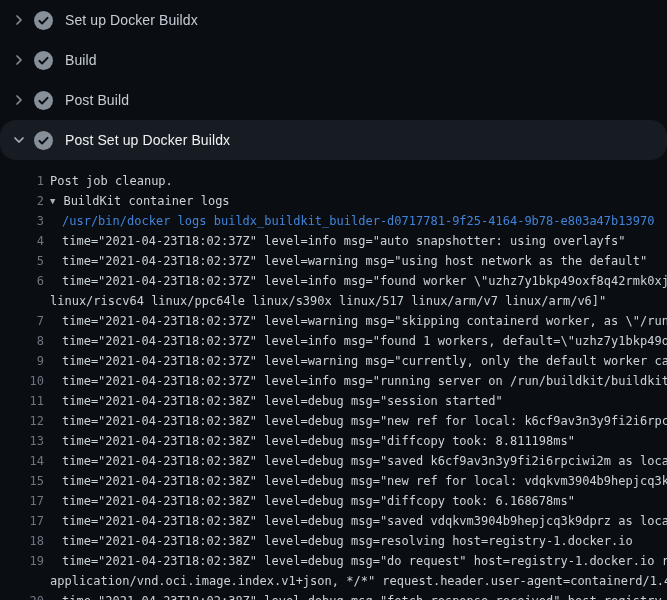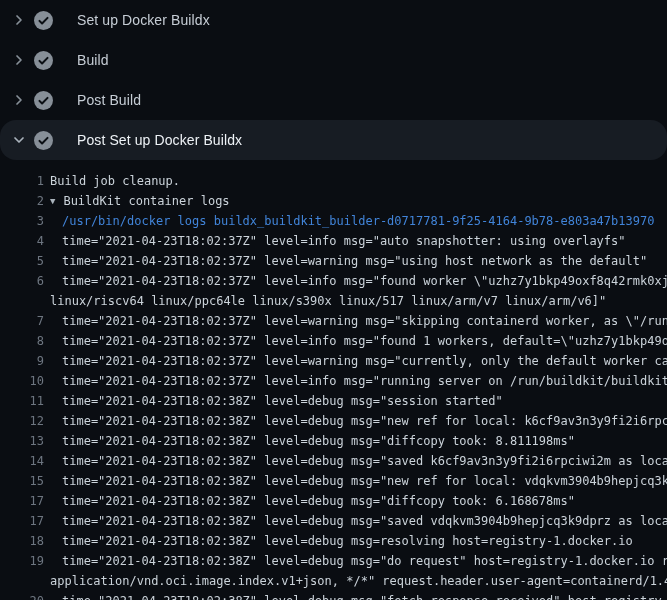--- a/index.html
+++ b/index.html
@@ -36,21 +36,21 @@
     display:flex;align-items:center;justify-content:center;
     flex-shrink:0;
   }
   .check-wrap{
     margin-left:7px;
     width:19px;height:19px;
     flex-shrink:0;
     display:flex;align-items:center;justify-content:center;
   }
   .step-label{
-    margin-left:24px;
+    margin-left:12px;
     font-size:14px;
     color:var(--step-label);
     letter-spacing:.1px;
   }
   .step-row.expanded .step-label{color:var(--step-label-active);}
   .log{
     padding-top:11px;
     font-family:"DejaVu Sans Mono","Liberation Mono",monospace;
     font-size:12px;
   }
@@ -149,21 +149,21 @@
           <circle cx="8" cy="8" r="8" fill="#878f98"></circle>
           <path d="M4.6 8.3l2.2 2.2 4.6-4.7" stroke="#0b0f14" stroke-width="1.7" fill="none" stroke-linecap="round" stroke-linejoin="round"></path>
         </svg>
     </span>
     <span class="step-label">Post Set up Docker Buildx</span>
   </div>
 </div>
 <div class="log">
   <div class="line plain">
     <span class="num">1</span>
-    <span class="content"><span class="txt">Build job cleanup.</span></span>
+    <span class="content"><span class="txt">Post job cleanup.</span></span>
   </div>
 
   <div class="line group">
     <span class="num">2</span>
     <span class="content"><span class="marker">▼</span><span class="txt">BuildKit container logs</span></span>
   </div>
 
   <div class="line command">
     <span class="num">3</span>
     <span class="content"><span class="txt">/usr/bin/docker logs buildx_buildkit_builder-d0717781-9f25-4164-9b78-e803a47b13970</span></span>

